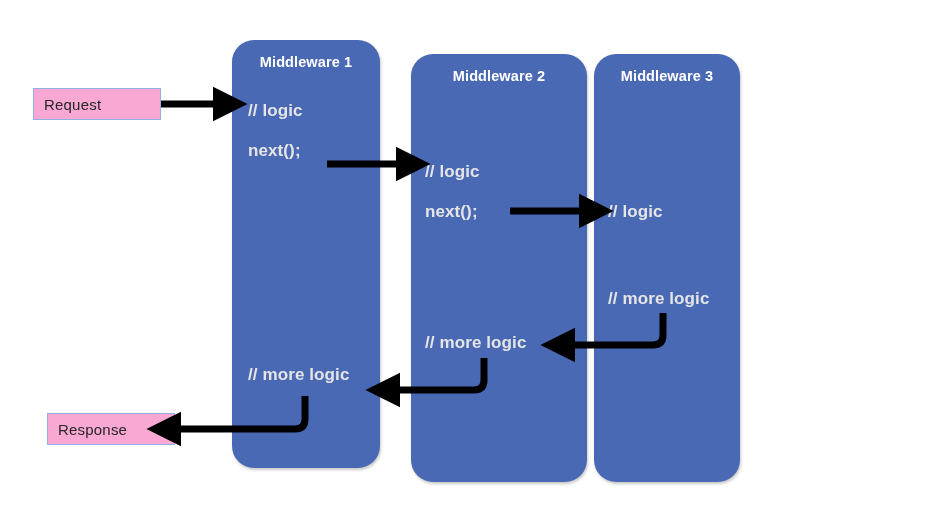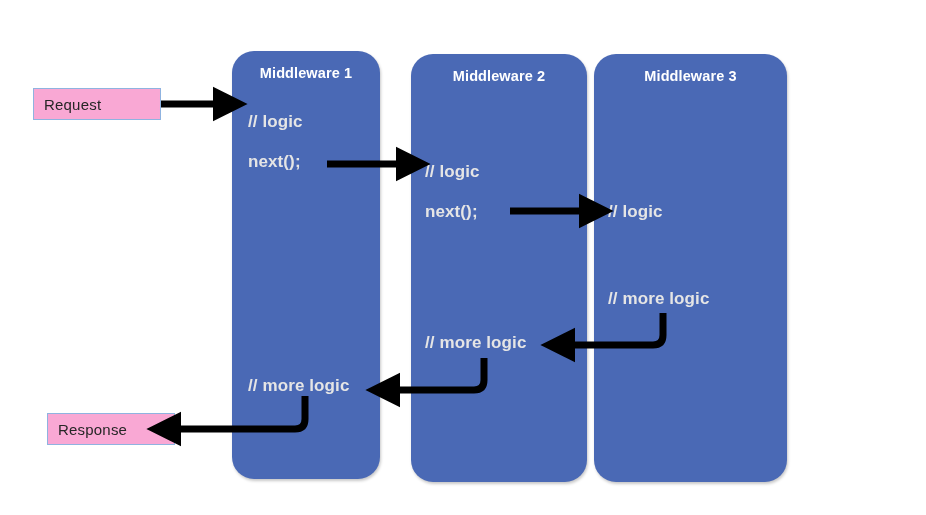--- a/index.html
+++ b/index.html
@@ -65,35 +65,35 @@
     width: 926px;
     height: 515px;
     pointer-events: none;
   }
 </style>
 </head>
 <body>
 
 <div id="canvas">
 
-  <div class="mw-box" style="left:232px; top:51px; width:148px; height:428px;">
+  <div class="mw-box" style="left:232px; top:40px; width:148px; height:428px;">
     <div class="mw-title" style="top:14px;">Middleware 1</div>
     <div class="mw-line" style="left:16px; top:61px;">// logic</div>
     <div class="mw-line" style="left:16px; top:101px;">next();</div>
     <div class="mw-line" style="left:16px; top:325px;">// more logic</div>
   </div>
 
   <div class="mw-box" style="left:411px; top:54px; width:144px; height:428px;padding-left:32px;">
     <div class="mw-title" style="top:14px;">Middleware 2</div>
     <div class="mw-line" style="left:14px; top:108px;">// logic</div>
     <div class="mw-line" style="left:14px; top:148px;">next();</div>
     <div class="mw-line" style="left:14px; top:279px;">// more logic</div>
   </div>
 
-  <div class="mw-box" style="left:594px; top:54px; width:146px; height:428px;padding-left:47px;">
+  <div class="mw-box" style="left:594px; top:54px; width:146px; height:428px;">
     <div class="mw-title" style="top:14px;">Middleware 3</div>
     <div class="mw-line" style="left:14px; top:148px;">// logic</div>
     <div class="mw-line" style="left:14px; top:235px;">// more logic</div>
   </div>
 
   <div class="end-box" style="left:33px; top:88px; width:128px; height:32px;">
     <span>Request</span>
   </div>
 
   <div class="end-box" style="left:47px; top:413px; width:128px; height:32px;">

